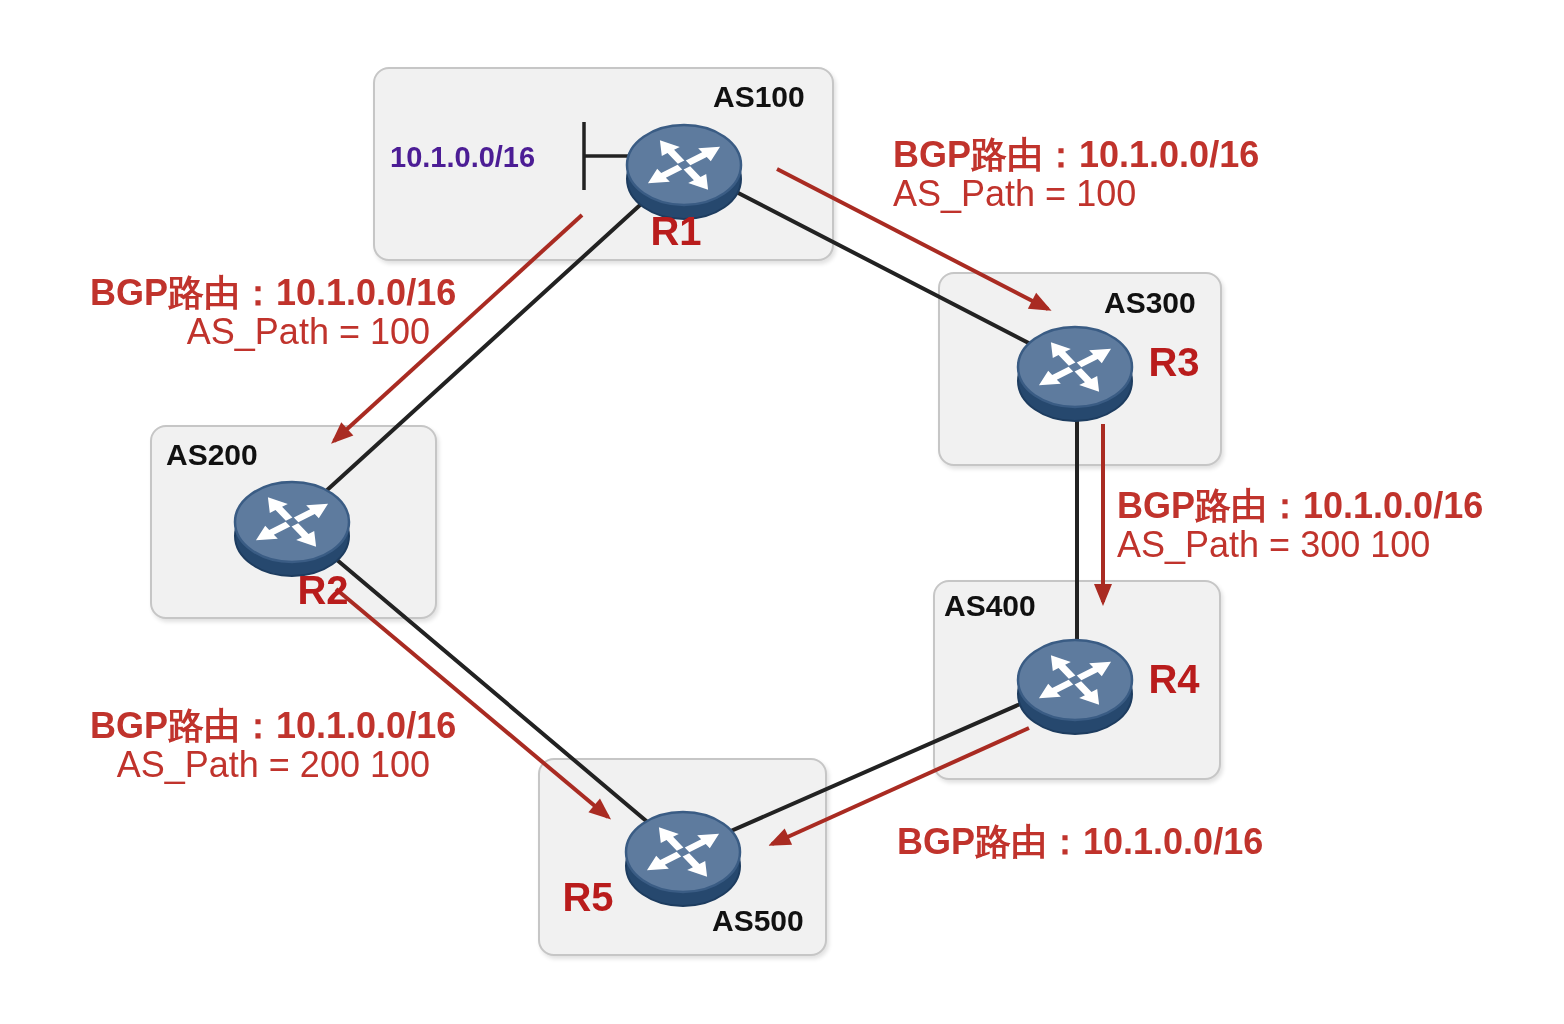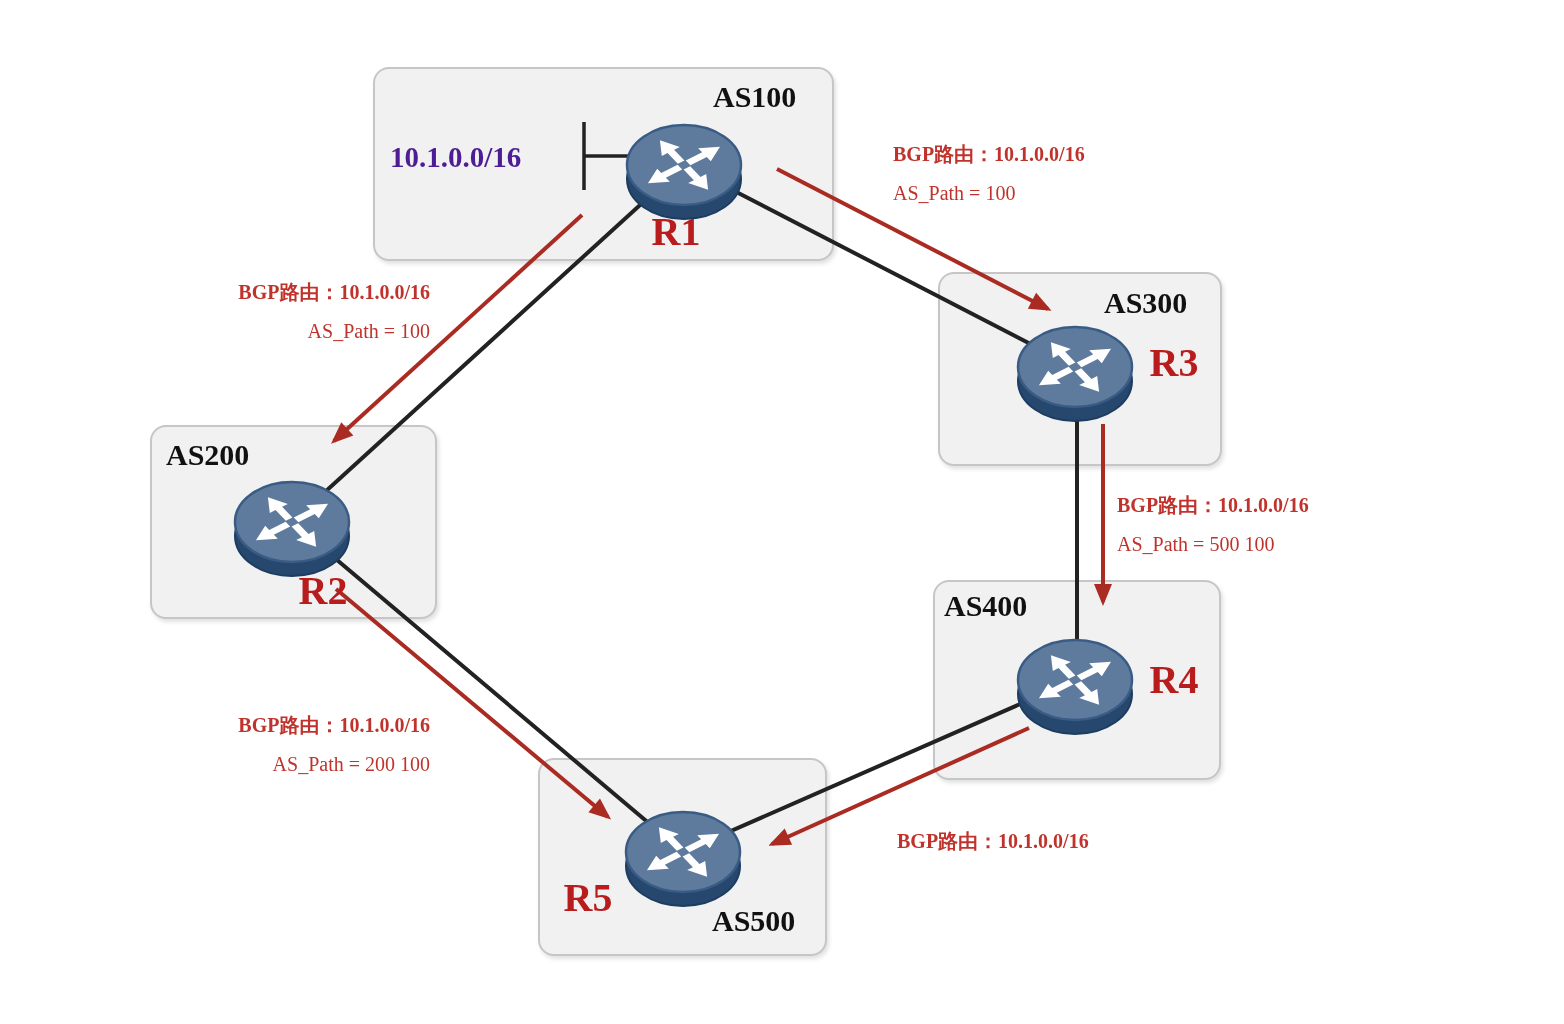--- a/index.html
+++ b/index.html
@@ -1,37 +1,37 @@
 <!DOCTYPE html>
 <html><head>
 <meta charset="utf-8">
 <style>
   html,body{margin:0;padding:0;background:#ffffff;}
   #canvas{
     position:relative;width:1564px;height:1024px;background:#ffffff;overflow:hidden;
-    font-family:Liberation Serif, serif;
+    font-family:Liberation Sans, sans-serif;
   }
   .as-box{
     position:absolute;background:#f1f1f1;border:2px solid #c6c6c6;border-radius:16px;
     box-shadow:2px 3px 4px rgba(0,0,0,0.12);
   }
   .as-label{
     position:absolute;font-size:30px;font-weight:bold;color:#111;letter-spacing:0px;
     white-space:nowrap;
   }
   .router-label{
     position:absolute;font-size:40px;font-weight:bold;color:#b91c1c;
     transform:translate(-50%,-50%);white-space:nowrap;
   }
   .net-label{
     position:absolute;font-size:29px;font-weight:bold;color:#4c1d95;text-align:left;
     white-space:nowrap;
   }
   .adv{
-    position:absolute;color:#c0332c;font-size:20px;line-height:39px;white-space:nowrap;
+    position:absolute;color:#c0332c;font-size:36px;line-height:39px;white-space:nowrap;
   }
   .adv .l1{font-weight:bold;display:block;}
   .adv .l2{font-weight:normal;display:block;}
   .adv.align-right{text-align:right;}
   svg.layer{position:absolute;left:0;top:0;pointer-events:none;}
 </style>
 </head>
 <body>
 
 <div id="canvas">
@@ -106,21 +106,21 @@
   <div class="adv" style="left:893px;top:135px;">
     <span class="l1">BGP路由：10.1.0.0/16</span>
     <span class="l2">AS_Path = 100</span>
   </div>
   <div class="adv align-right" style="left:90px;top:273px;width:340px;">
     <span class="l1">BGP路由：10.1.0.0/16</span>
     <span class="l2">AS_Path = 100</span>
   </div>
   <div class="adv" style="left:1117px;top:486px;">
     <span class="l1">BGP路由：10.1.0.0/16</span>
-    <span class="l2">AS_Path = 500 100</span>
+    <span class="l2">AS_Path = 300 100</span>
   </div>
   <div class="adv align-right" style="left:90px;top:706px;width:340px;">
     <span class="l1">BGP路由：10.1.0.0/16</span>
     <span class="l2">AS_Path = 200 100</span>
   </div>
   <div class="adv" style="left:897px;top:822px;">
     <span class="l1">BGP路由：10.1.0.0/16</span>
   </div>
 
 </div>

